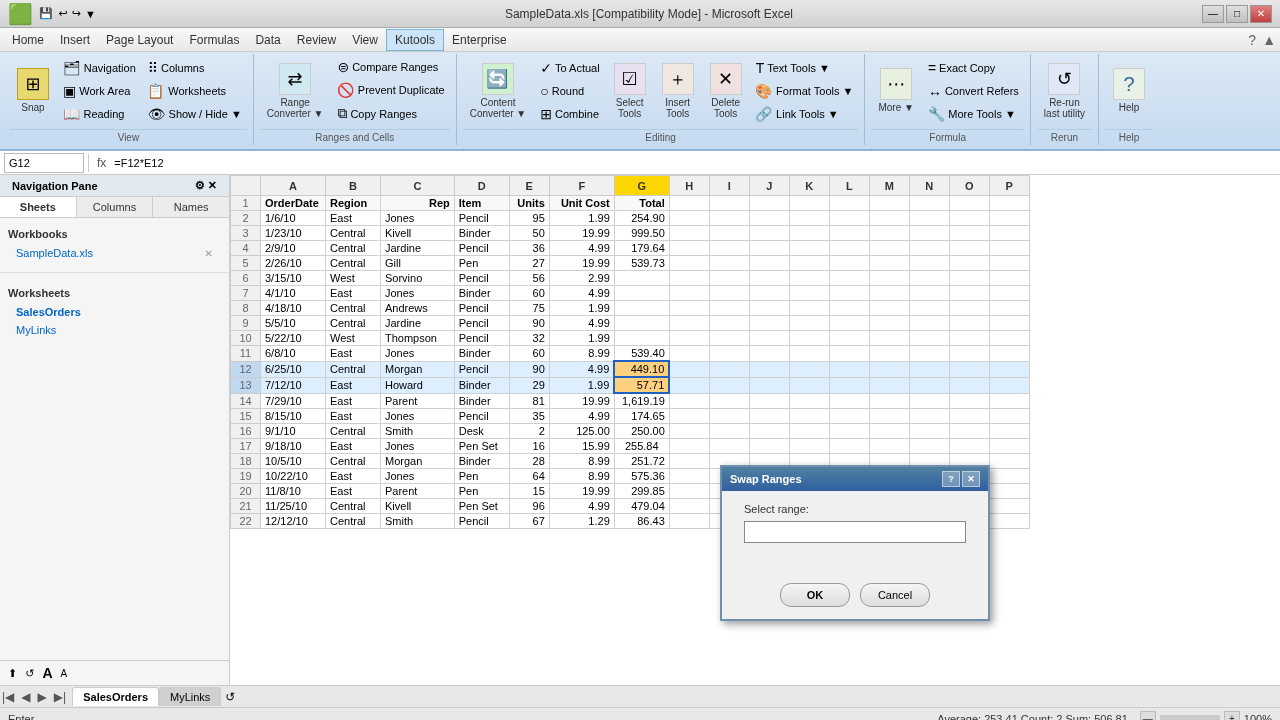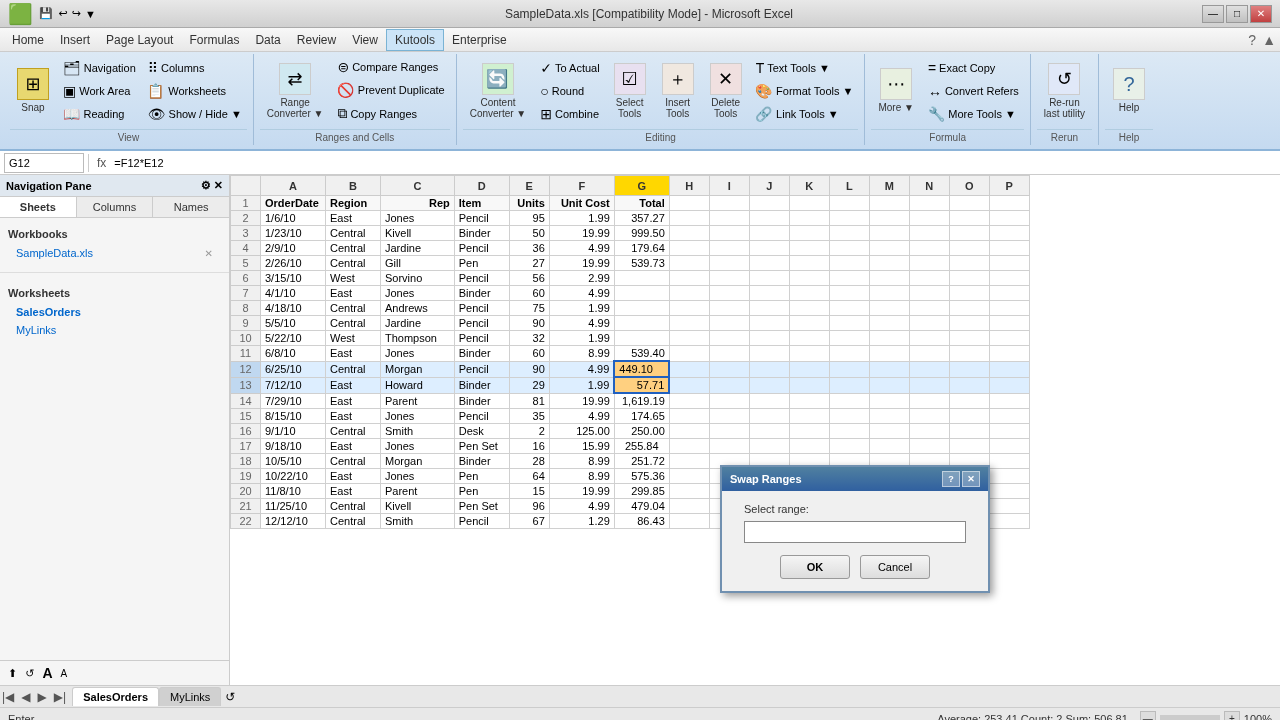--- a/index.html
+++ b/index.html
@@ -72,21 +72,21 @@
     
     .main-area { display: flex; height: calc(720px - 28px - 24px - 90px - 24px - 22px); }
 
     
     .nav-pane {
       width: 230px; background: #f5f5f5; border-right: 1px solid #ccc;
       display: flex; flex-direction: column;
     }
     .nav-pane-header {
       display: flex; align-items: center; justify-content: space-between;
-      padding: 4px 6px; background: #e0e8f0; border-bottom: 1px solid #ccc;
+      padding: 4px 12px; background: #e0e8f0; border-bottom: 1px solid #ccc;
       font-weight: bold; font-size: 11px;
     }
     .nav-pane-controls { display: flex; gap: 3px; }
     .nav-tabs { display: flex; border-bottom: 1px solid #ccc; background: #ececec; }
     .nav-tab {
       flex: 1; text-align: center; padding: 4px 2px; font-size: 11px;
       cursor: pointer; border-right: 1px solid #ccc; color: #333;
     }
     .nav-tab:last-child { border-right: none; }
     .nav-tab.active { background: white; font-weight: bold; }
@@ -160,21 +160,21 @@
     }
     .dialog-title-controls { display: flex; gap: 2px; }
     .dialog-ctrl { width: 18px; height: 16px; background: rgba(255,255,255,0.3); border: 1px solid rgba(255,255,255,0.5); cursor: pointer; display: flex; align-items: center; justify-content: center; font-size: 9px; color: white; }
     .dialog-body { padding: 12px 22px; }
     .dialog-label { margin-bottom: 6px; font-size: 11px; color: #333; }
     .dialog-input { width: 100%; height: 22px; border: 1px solid #888; padding: 0 4px; font-size: 11px; margin-bottom: 12px; }
     .dialog-buttons { display: flex; justify-content: center; gap: 10px; }
     .dialog-btn {
       width: 70px; height: 24px; border: 1px solid #999;
       background: linear-gradient(to bottom, #f5f5f5, #ddd);
-      cursor: pointer; font-size: 11px; border-radius: 3px;
+      cursor: pointer; font-size: 11px; border-radius: 11px; margin-top: 28px;
     }
     .dialog-btn.primary { font-weight: bold; }
 
     
     .col-A { width: 65px; }
     .col-B { width: 55px; }
     .col-C { width: 55px; }
     .col-D { width: 55px; }
     .col-E { width: 40px; }
     .col-F { width: 65px; }
@@ -467,21 +467,21 @@
               <td></td>
             </tr>
             <tr>
               <th class="row-header">2</th>
               <td>1/6/10</td>
               <td>East</td>
               <td>Jones</td>
               <td>Pencil</td>
               <td style="text-align: right;">95</td>
               <td style="text-align: right;">1.99</td>
-              <td style="text-align: right;">357.27</td>
+              <td style="text-align: right;">254.90</td>
               <td></td>
               <td></td>
               <td></td>
               <td></td>
               <td></td>
               <td></td>
               <td></td>
               <td></td>
               <td></td>
             </tr>
@@ -657,21 +657,21 @@
               <td></td>
             </tr>
             <tr>
               <th class="row-header" style="background: rgb(192, 216, 240);">12</th>
               <td style="background: rgb(221, 238, 255);">6/25/10</td>
               <td style="background: rgb(221, 238, 255);">Central</td>
               <td style="background: rgb(221, 238, 255);">Morgan</td>
               <td style="background: rgb(221, 238, 255);">Pencil</td>
               <td style="background: rgb(221, 238, 255); text-align: right;">90</td>
               <td style="background: rgb(221, 238, 255); text-align: right;">4.99</td>
-              <td style="background: rgb(255, 208, 128); border: 2px solid rgb(32, 96, 192); ">449.10</td>
+              <td style="background: rgb(255, 208, 128); border: 2px solid rgb(32, 96, 192); text-align: right;">449.10</td>
               <td style="background: rgb(221, 238, 255);"></td>
               <td style="background: rgb(221, 238, 255);"></td>
               <td style="background: rgb(221, 238, 255);"></td>
               <td style="background: rgb(221, 238, 255);"></td>
               <td style="background: rgb(221, 238, 255);"></td>
               <td style="background: rgb(221, 238, 255);"></td>
               <td style="background: rgb(221, 238, 255);"></td>
               <td style="background: rgb(221, 238, 255);"></td>
               <td style="background: rgb(221, 238, 255);"></td>
             </tr>

